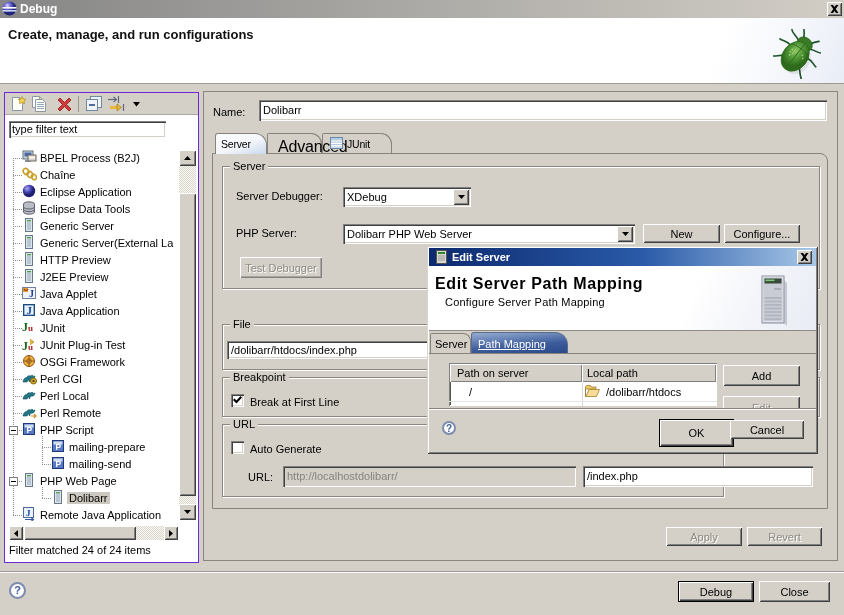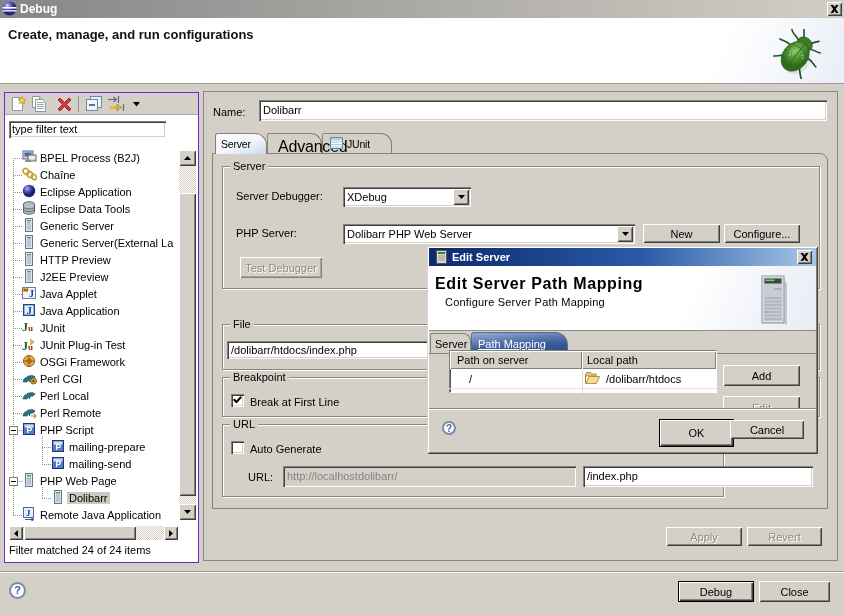--- a/index.html
+++ b/index.html
@@ -472,21 +472,21 @@
       <path d="M23 48 L26 51 L26 8 L23 5 Z" fill="#9aa0ae" opacity="0.5"></path>
     </svg>
   </div>
 
   <div class="abs" style="left:3px;top:87px;width:41px;height:20px;background:#d4d0c8;border:1px solid #87837b;border-bottom:none;border-radius:2px 8px 0 0;"></div>
   <div class="abs" style="left:8px;top:92px;">Server</div>
   <div class="abs" style="left:44px;top:86px;width:97px;height:21px;background:linear-gradient(175deg,#96aed2,#3c5c9c 60%,#2c4a88);border:1px solid #5a6a8a;border-bottom:none;border-radius:3px 13px 0 0;"></div>
   <div class="abs" style="left:51px;top:92px;color:#fff;text-decoration:underline;">Path Mapping</div>
   <div class="abs" style="left:2px;top:107px;width:387px;height:1px;background:#87837b;"></div>
 
-  <div class="abs" style="left:22px;top:104px;width:268px;height:43px;background:#fff;box-shadow: inset 1px 1px 0 #808080, inset -1px -1px 0 #fff, inset 2px 2px 0 #555;overflow:hidden;">
+  <div class="abs" style="left:22px;top:117px;width:268px;height:43px;background:#fff;box-shadow: inset 1px 1px 0 #808080, inset -1px -1px 0 #fff, inset 2px 2px 0 #555;overflow:hidden;">
     <div class="abs" style="left:1px;top:1px;width:132px;height:18px;background:#d4d0c8;box-shadow: inset 1px 1px 0 #fff, inset -1px -1px 0 #808080;">
         <span style="position:absolute;left:7px;top:3px;">Path on server</span>
       </div>
     <div class="abs" style="left:133px;top:1px;width:134px;height:18px;background:#d4d0c8;box-shadow: inset 1px 1px 0 #fff, inset -1px -1px 0 #808080;">
         <span style="position:absolute;left:5px;top:3px;">Local path</span>
       </div>
     <div class="abs" style="left:20px;top:23px;">/</div>
     <div class="abs" style="left:133px;top:20px;width:1px;height:25px;background:#d8d8d8;"></div>
     <svg class="abs" style="left:136px;top:22px;" width="15" height="12" viewBox="0 0 15 12">
         <path d="M0.5 11.5 L0.5 2 L1.5 0.5 L5.5 0.5 L6.5 2 L11 2 L11 4 L0.5 4 Z" fill="#f0c868" stroke="#a08030" stroke-width="0.8"></path>

